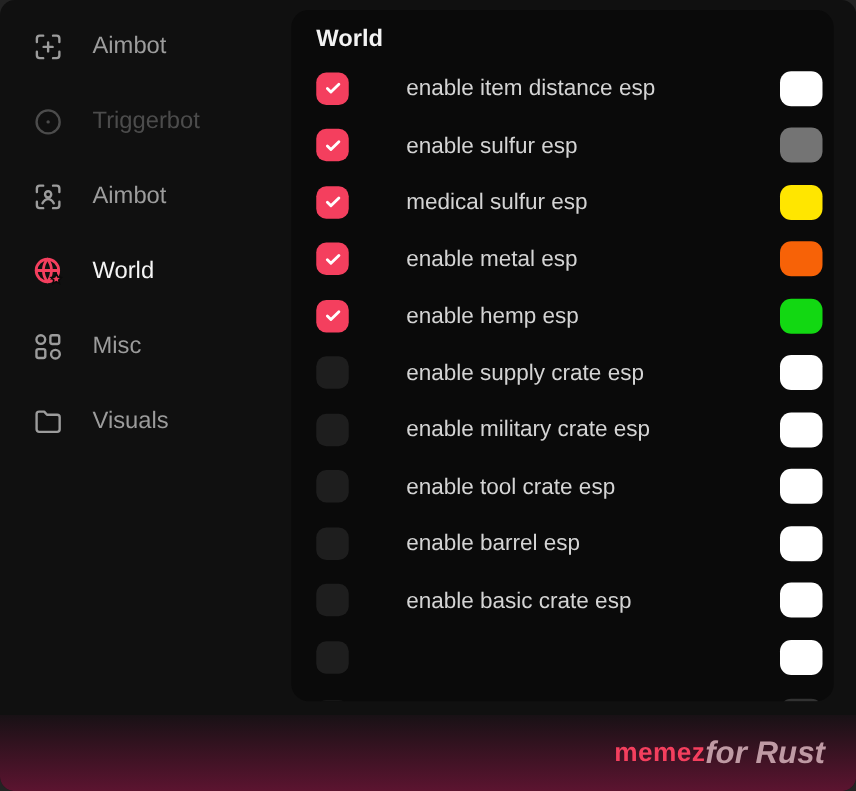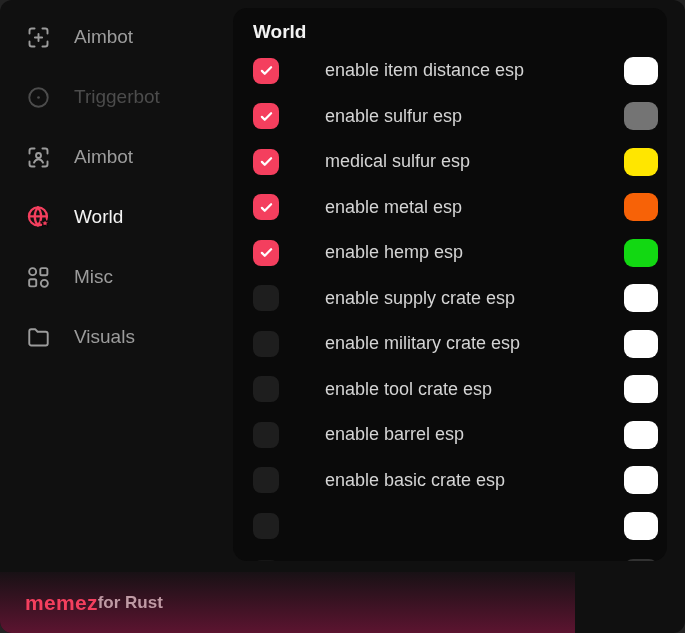--- a/index.html
+++ b/index.html
@@ -32,25 +32,25 @@
   .checkbox.checked { background:var(--accent); }
   .checkbox.checked svg { display:block; }
   .row-label { margin-left:17px; font-size:18px; color:#d4d4d4; }
   .swatch { margin-left:auto; width:34px; height:28px; border-radius:9px;
     flex:none; cursor:pointer; }
   .row-clipped { position:absolute; left:0; right:0; top:542px; }
   .row-clipped .checkbox { background:#161616; }
   .row-clipped .swatch { background:#323232; }
 
   
-  .footer { position:absolute; left:0; bottom:0; width:575px; height:61px;
-    display:flex; align-items:center; justify-content:flex-start;
+  .footer { position:absolute; left:0; bottom:0; width:685px; height:61px;
+    display:flex; align-items:center; justify-content:flex-end;
     padding:0 25px; background:linear-gradient(180deg,#181115 0%,#5c1430 100%); }
   .brand { font-size:21px; font-weight:bold; color:var(--accent); letter-spacing:.3px; }
-  .tagline { font-size:17px; font-weight:bold; color:#bf9aa4; }
+  .tagline { font-size:25px; font-weight:bold; font-style:italic; color:#bf9aa4; }
 </style>
 </head>
 <body>
 
 <div class="window">
 
   <nav class="sidebar">
       <div class="side-item normal">
       <span class="side-icon">
           <svg viewBox="0 0 24 24" fill="none" stroke="currentColor" stroke-width="1.7" stroke-linecap="round" stroke-linejoin="round">

